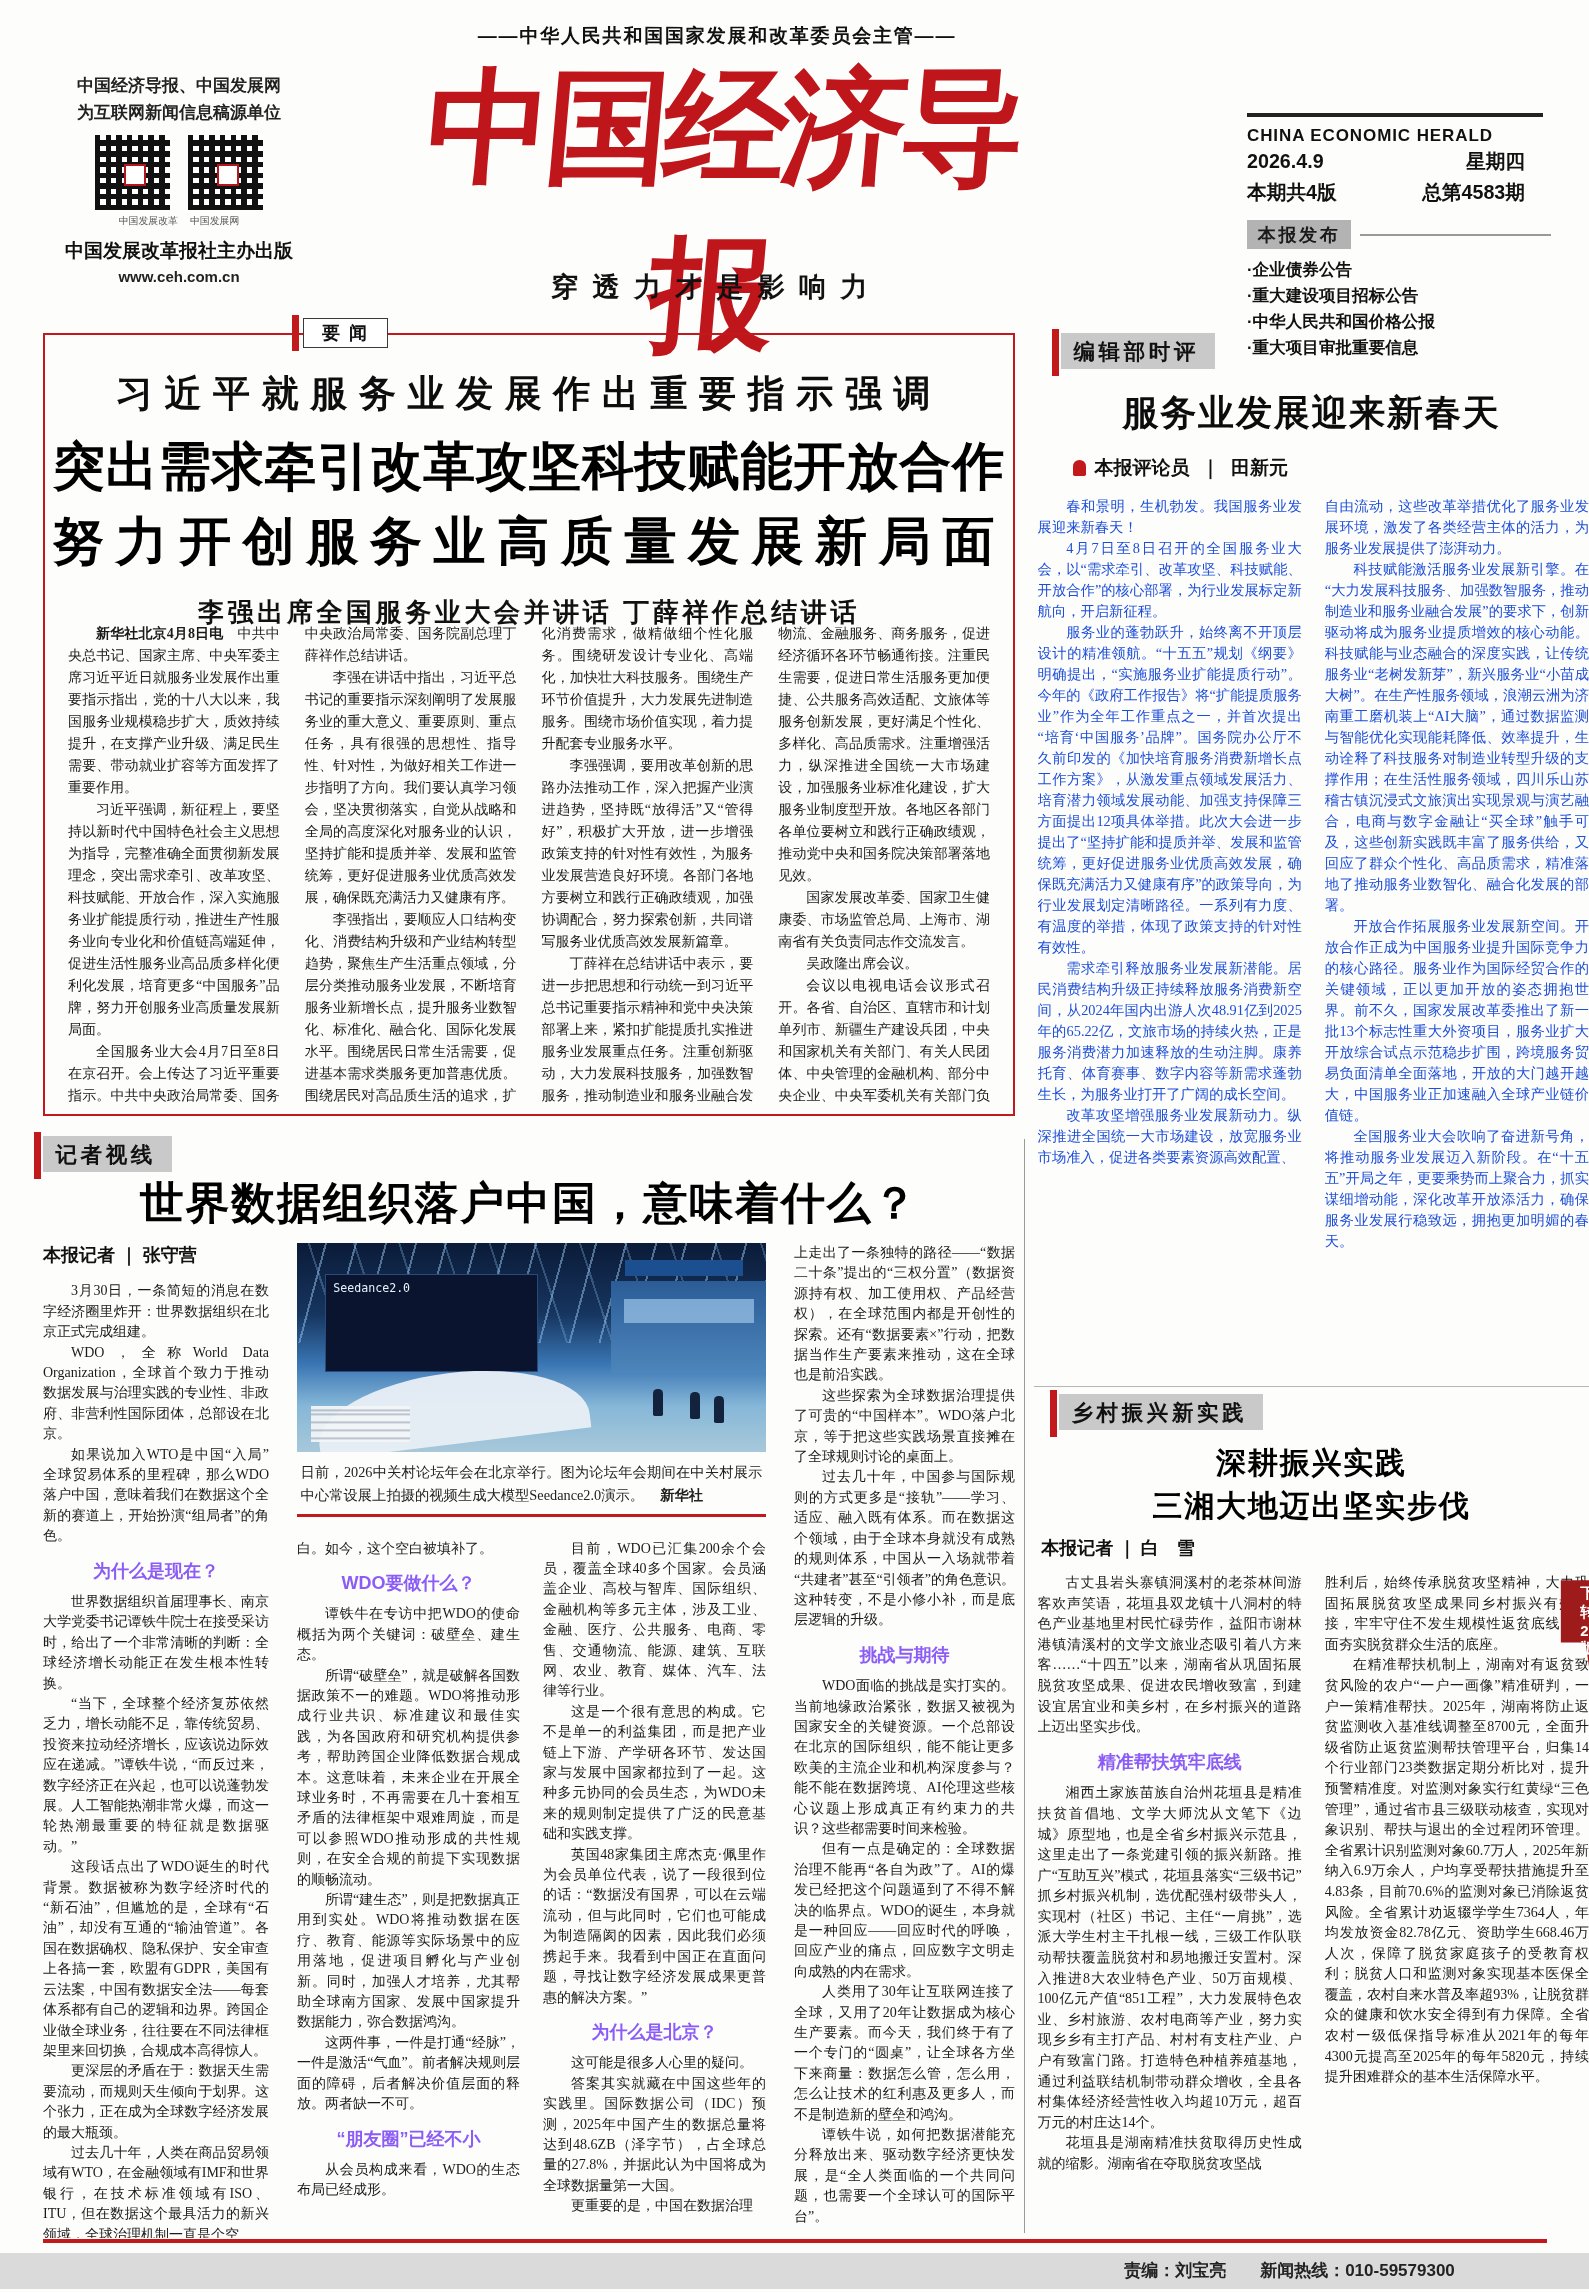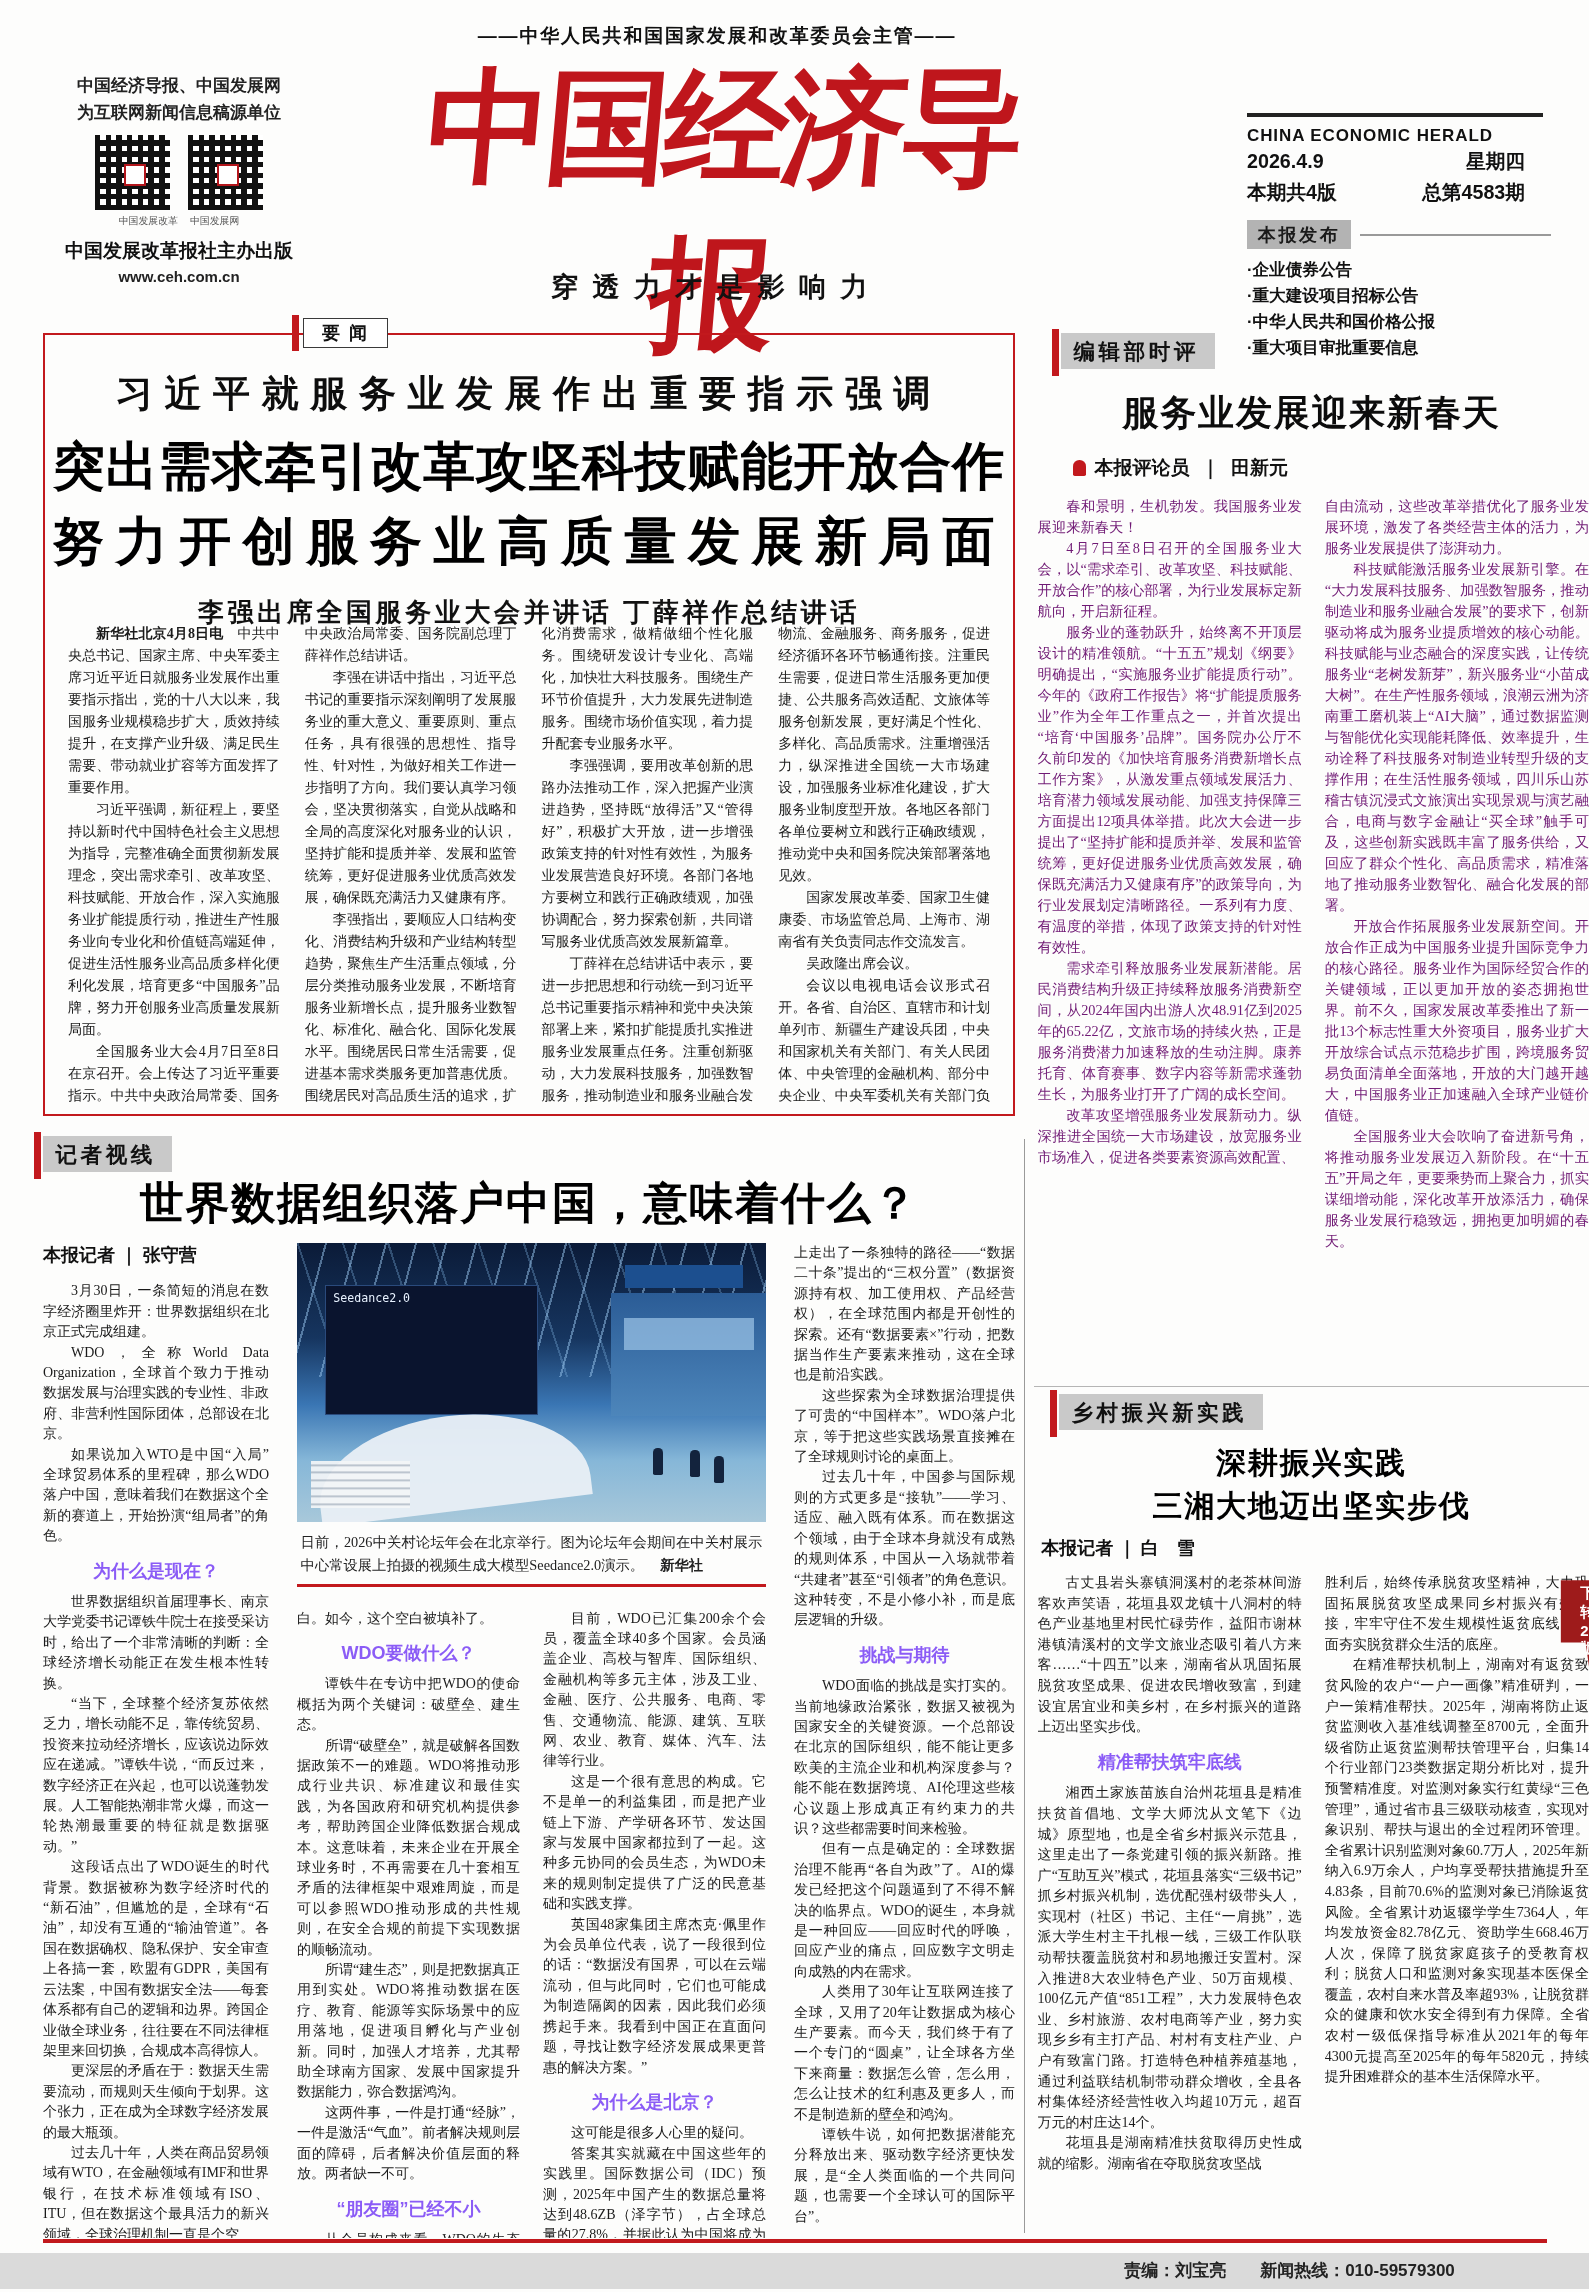--- a/index.html
+++ b/index.html
@@ -61,31 +61,31 @@
              font-weight:bold;font-size:21.5px;letter-spacing:3.6px;padding:3.6px 16px 3.6px 12.5px;position:relative;}
   .sec-label::before{content:"";position:absolute;left:-9px;top:-4.5px;width:7.2px;height:47px;background:#c2191d;}
   
   .editorial{left:1034px;top:333px;width:555px;height:1057px;}
   .ed-title{position:absolute;top:56px;left:0;right:0;text-align:center;font-family:"Liberation Sans",sans-serif;
             font-weight:800;font-size:36px;letter-spacing:1.8px;color:#0c0c0c;}
   .ed-byline{position:absolute;top:122px;left:39px;font-family:Liberation Mono, monospace;font-weight:bold;
              font-size:19px;color:#111;display:flex;align-items:center;gap:9px;}
   .mic-icon{width:12.5px;height:16px;background:#c2191d;border-radius:6.3px 6.3px 1.8px 1.8px;display:inline-block;}
   .ed-body{position:absolute;left:3.6px;right:0;top:163px;bottom:9px;display:flex;gap:23px;}
-  .ed-col{flex:1;overflow:hidden;font-size:14.3px;line-height:21px;text-align:justify;color:#701a75;}
+  .ed-col{flex:1;overflow:hidden;font-size:14.3px;line-height:21px;text-align:justify;color:#1d4ed8;}
   
   .reporter{left:43px;top:1136px;width:972px;height:1102px;}
   .rep-headline{position:absolute;top:38px;left:0;right:0;text-align:center;font-family:"Liberation Sans",sans-serif;
                 font-weight:900;font-size:44px;letter-spacing:1.8px;color:#000;}
   .rep-grid{position:absolute;left:0;right:0;top:107px;bottom:0;display:flex;gap:28px;}
   .rcol1{width:226px;display:flex;flex-direction:column;}
   .rep-byline{font-family:"Liberation Sans",sans-serif;font-weight:bold;font-size:18px;margin-bottom:14.3px;color:#111;}
   .rcol-content{flex:1;overflow:hidden;font-size:14px;line-height:20.4px;text-align:justify;}
   .rmid{width:469px;display:flex;flex-direction:column;}
-  .photo{height:279px;position:relative;overflow:hidden;background:linear-gradient(180deg,#0b1b38 0%,#16355f 34%,#3a76b4 58%,#86b7d8 78%,#a8c8da 100%);text-align:right;}
+  .photo{height:209px;position:relative;overflow:hidden;background:linear-gradient(180deg,#0b1b38 0%,#16355f 34%,#3a76b4 58%,#86b7d8 78%,#a8c8da 100%);text-align:right;}
   .truss{position:absolute;left:0;right:0;top:0;height:48%;
          background:repeating-linear-gradient(105deg,transparent 0 27px,rgba(150,195,235,.5) 27px 29px),
                     repeating-linear-gradient(72deg,transparent 0 41px,rgba(120,170,215,.35) 41px 43px);}
   .p-screen{position:absolute;left:6%;top:15%;width:45%;height:46%;background:#0a142e;border:0.9px solid #2a4a7c;}
   .p-screen-label{position:absolute;left:7.2px;top:5.4px;color:#e8f2ff;font-family:"DejaVu Sans Mono",monospace;font-size:11.6px;}
   .ramp{position:absolute;left:4%;bottom:4%;width:58%;height:34%;background:#e9eff6;border-radius:100% 100% 0 0/160% 160% 0 0;transform:rotate(-7deg);opacity:.95;}
   .booth{position:absolute;right:0;top:18%;width:33%;height:44%;background:linear-gradient(180deg,#2b5c96,#4d86bb);}
   .booth::after{content:"";position:absolute;left:8%;top:20%;width:84%;height:26%;background:#9ec6e8;opacity:.7;}
   .blue-banner{position:absolute;right:5%;top:8%;width:25%;height:8%;background:#1c4f8f;}
   .person{position:absolute;width:9.9px;height:27px;background:#13233d;border-radius:4.5px 4.5px 1.8px 1.8px;bottom:16%;}

